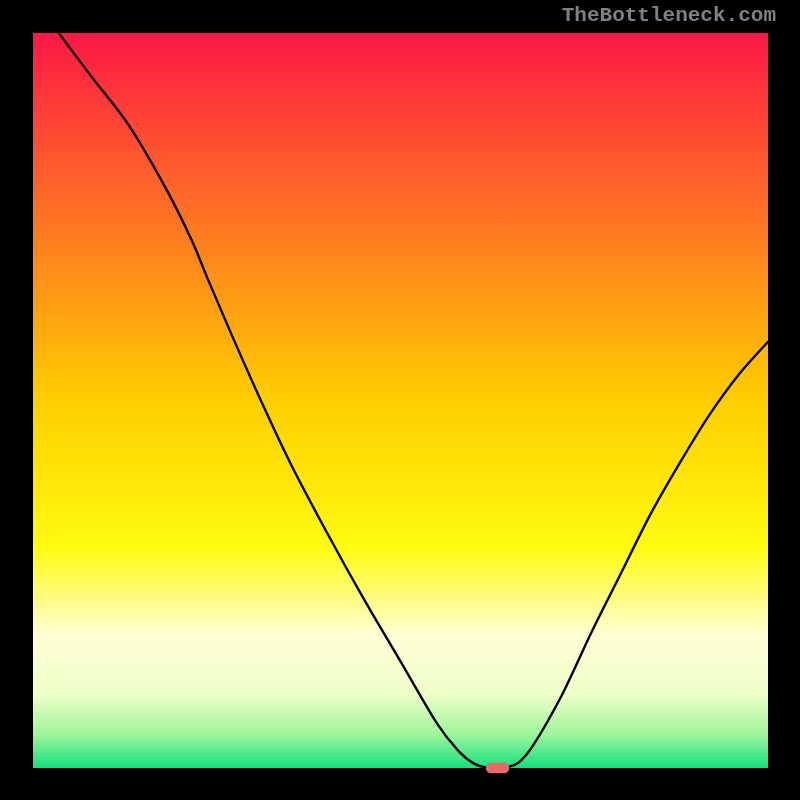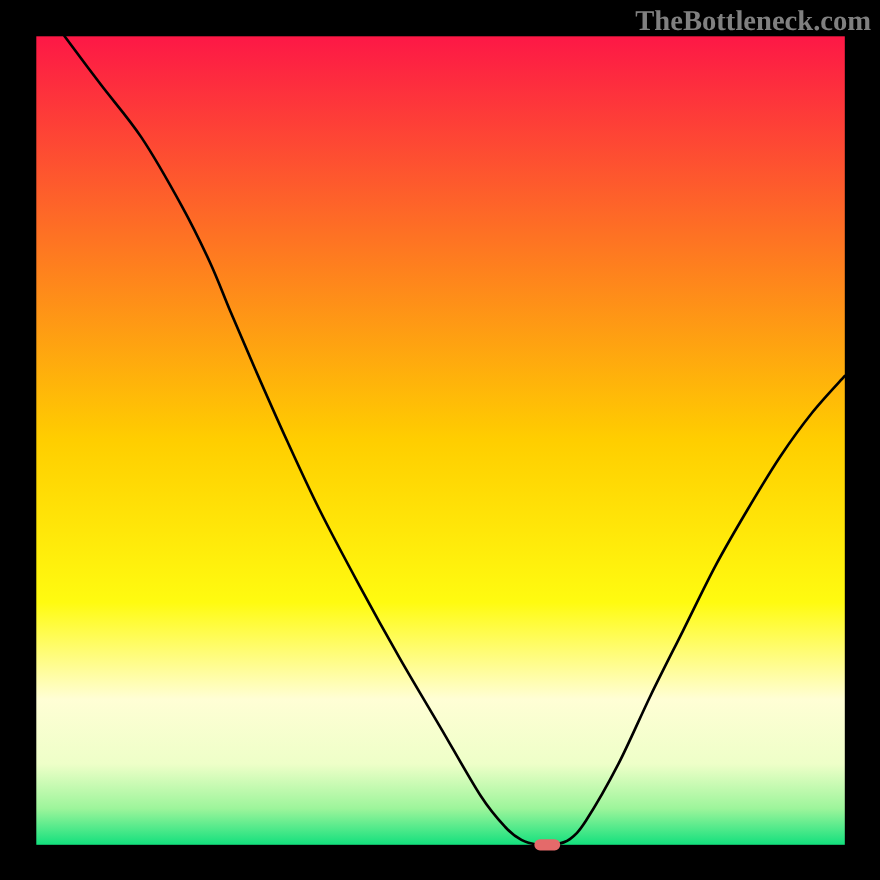--- a/index.html
+++ b/index.html
@@ -11,24 +11,24 @@
     overflow: hidden;
   }
   .container {
     position: relative;
     width: 800px;
     height: 800px;
   }
   .watermark {
     position: absolute;
     top: 4px;
-    right: 8px;
+    right: 24px;
     color: #808080;
-    font-family: Liberation Serif, serif;
-    font-size: 26px;
+    font-family: Liberation Mono, monospace;
+    font-size: 21px;
     font-weight: bold;
     z-index: 5;
   }
   svg {
     position: absolute;
     top: 0;
     left: 0;
   }
 </style>
 </head>

